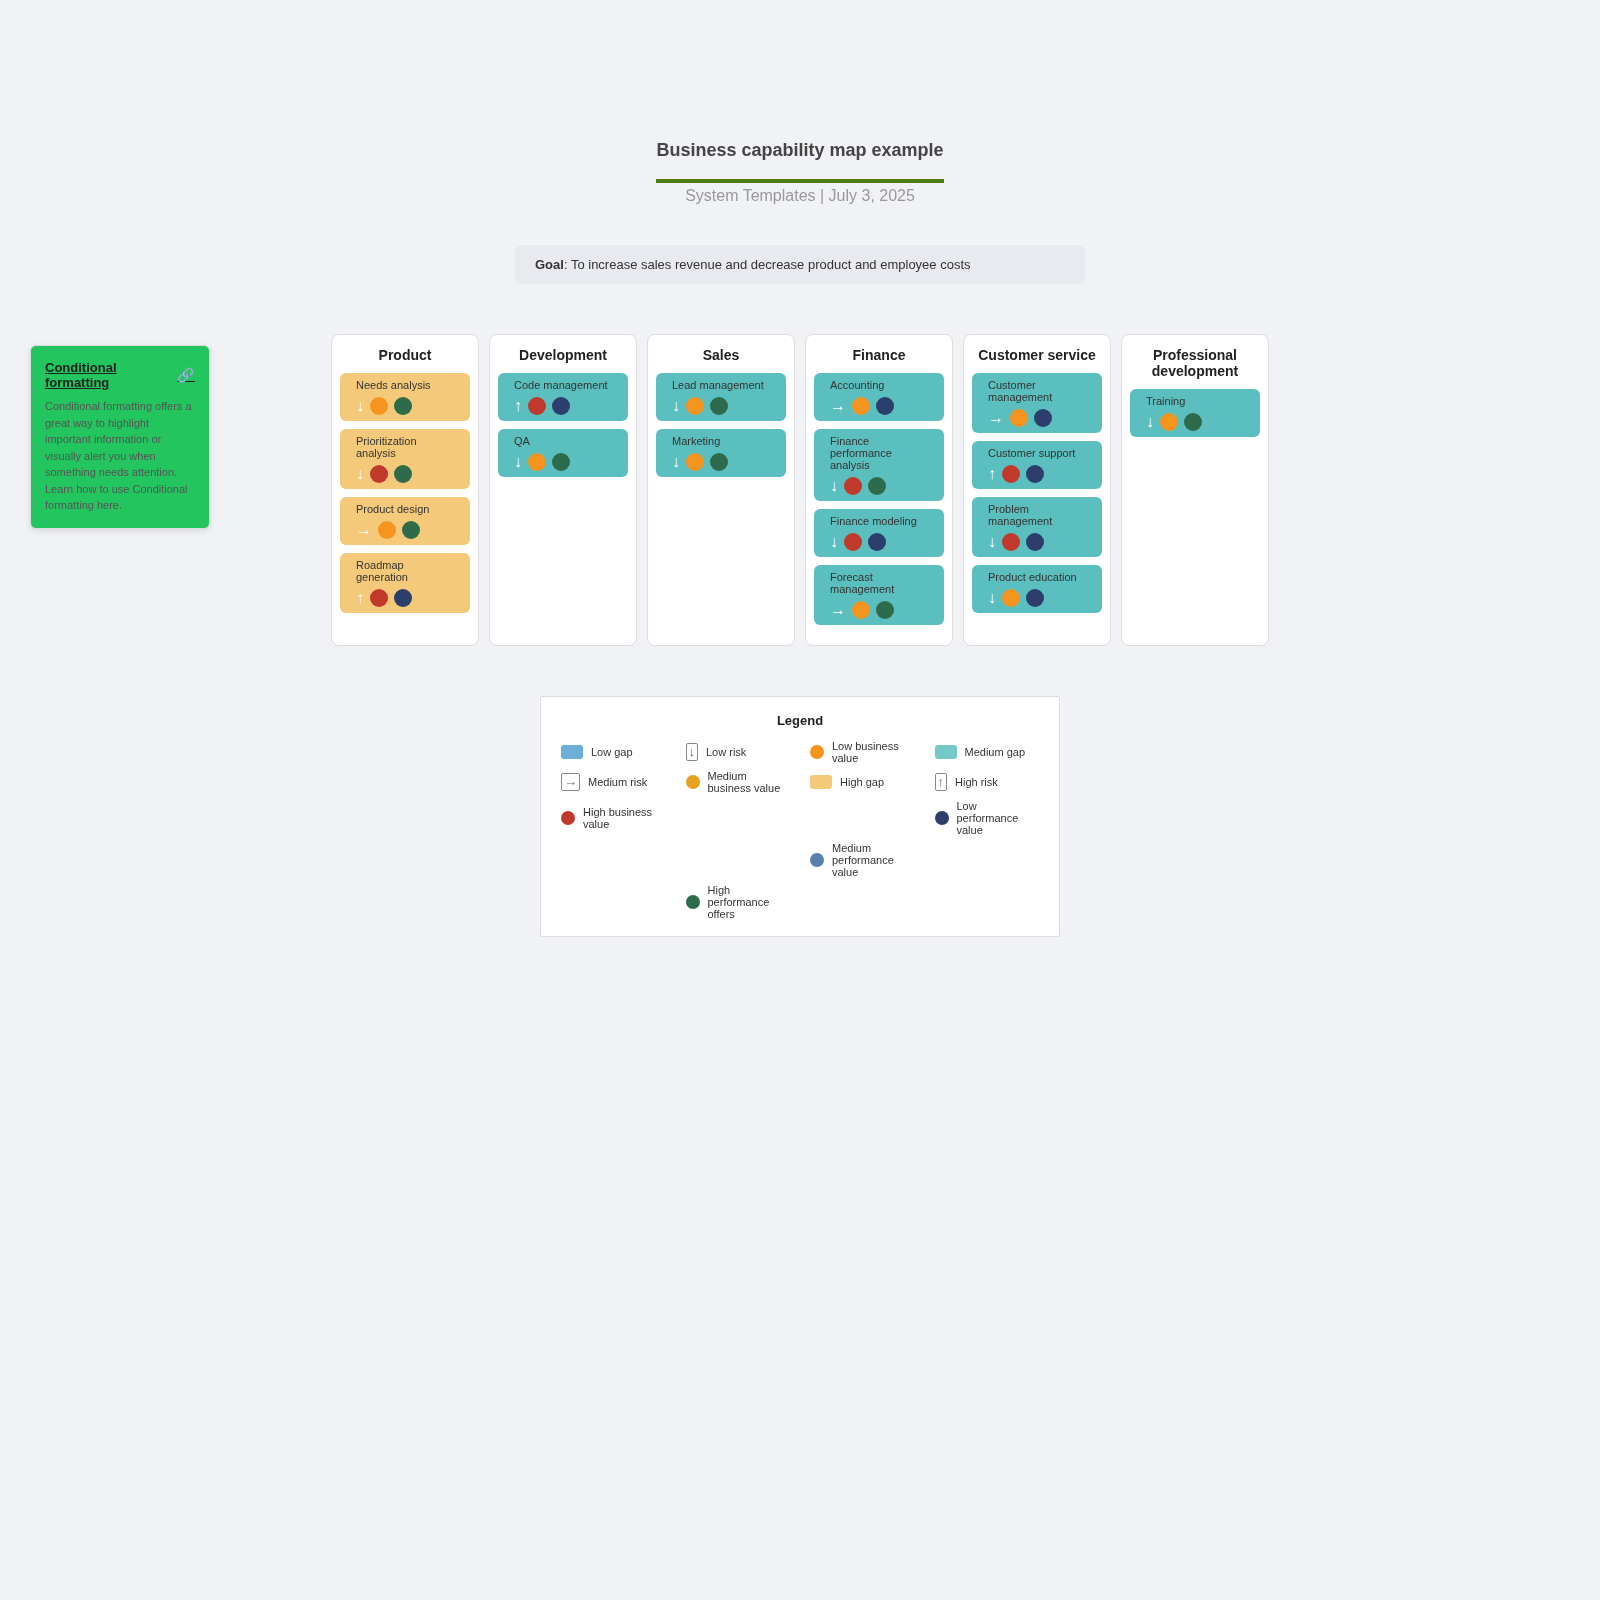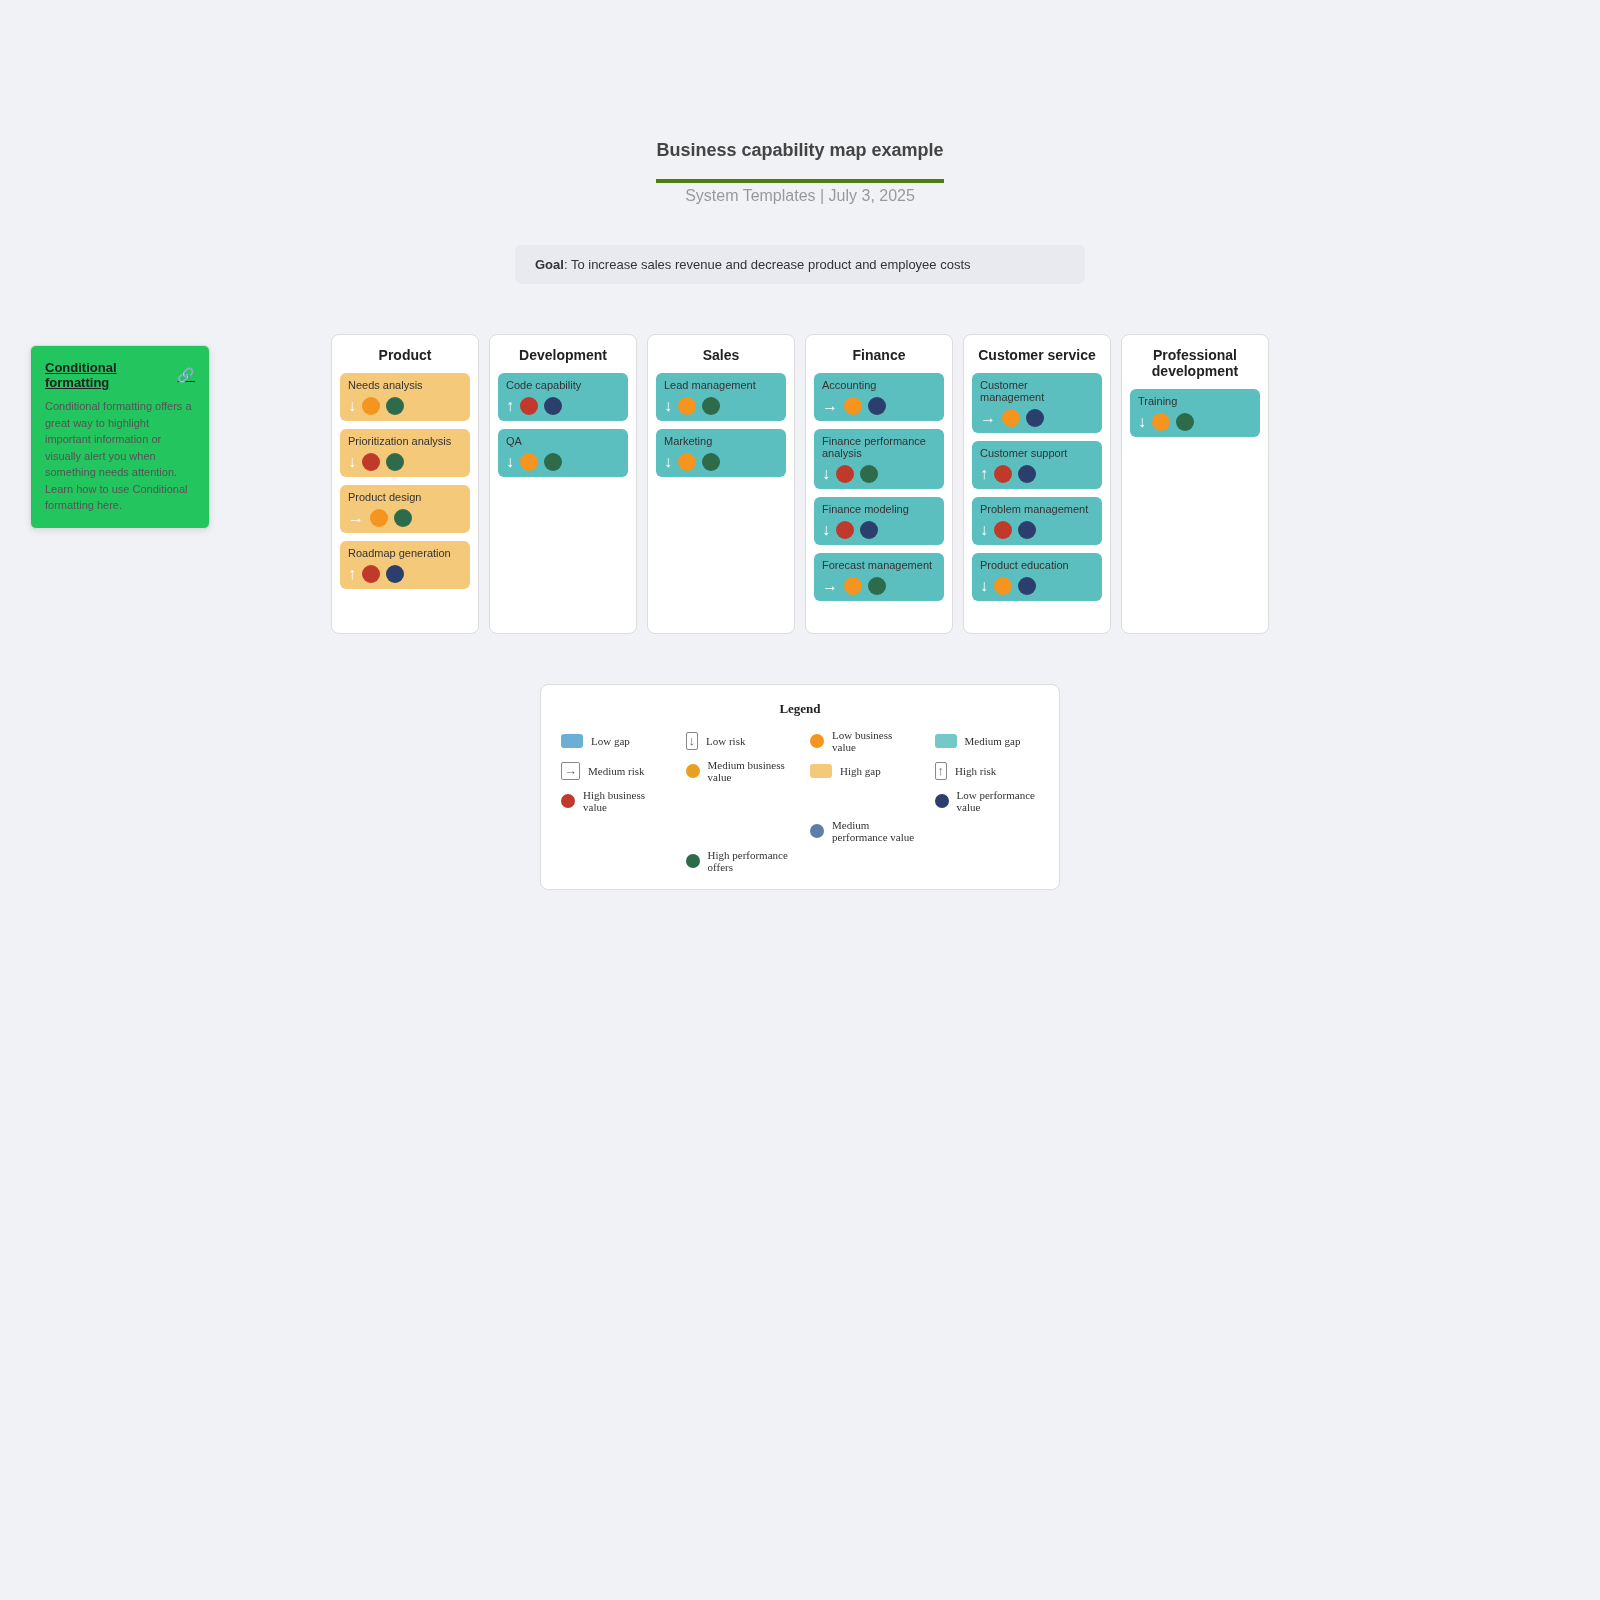--- a/index.html
+++ b/index.html
@@ -87,21 +87,21 @@
     .category-title {
       font-size: 14px;
       font-weight: 700;
       text-align: center;
       margin-bottom: 10px;
       color: #222;
     }
 
     .capability-card {
       border-radius: 6px;
-      padding: 6px 8px;
+      padding: 6px 16px;
       margin-bottom: 8px;
     }
     .capability-card .cap-label {
       font-size: 11px;
       font-weight: 500;
       color: #333;
       margin-bottom: 6px;
     }
     .cap-indicators {
       display: flex;
@@ -127,23 +127,22 @@
       font-size: 16px;
       font-weight: bold;
       color: white;
     }
 
     .legend-box {
       margin: 50px auto 0;
       width: 520px;
       background: white;
       border: 1px solid #ddd;
-      border-radius: 8px;
+      border-radius: 2px;
       padding: 16px 20px;
-      font-family: Liberation Serif, serif;
     }
     .legend-title {
       font-size: 13px;
       font-weight: 700;
       text-align: center;
       margin-bottom: 12px;
       color: #222;
     }
     .legend-grid {
       display: grid;
@@ -239,21 +238,21 @@
         <span class="dot dot-red"></span>
         <span class="dot dot-dark-blue"></span>
       </div>
     </div>
   </div>
 
   <div class="category-col">
     <div class="category-title">Development</div>
 
     <div class="capability-card gap-teal">
-      <div class="cap-label">Code capability</div>
+      <div class="cap-label">Code management</div>
       <div class="cap-indicators">
         <span class="arrow-icon">↑</span>
         <span class="dot dot-red"></span>
         <span class="dot dot-dark-blue"></span>
       </div>
     </div>
 
     <div class="capability-card gap-teal">
       <div class="cap-label">QA</div>
       <div class="cap-indicators">

